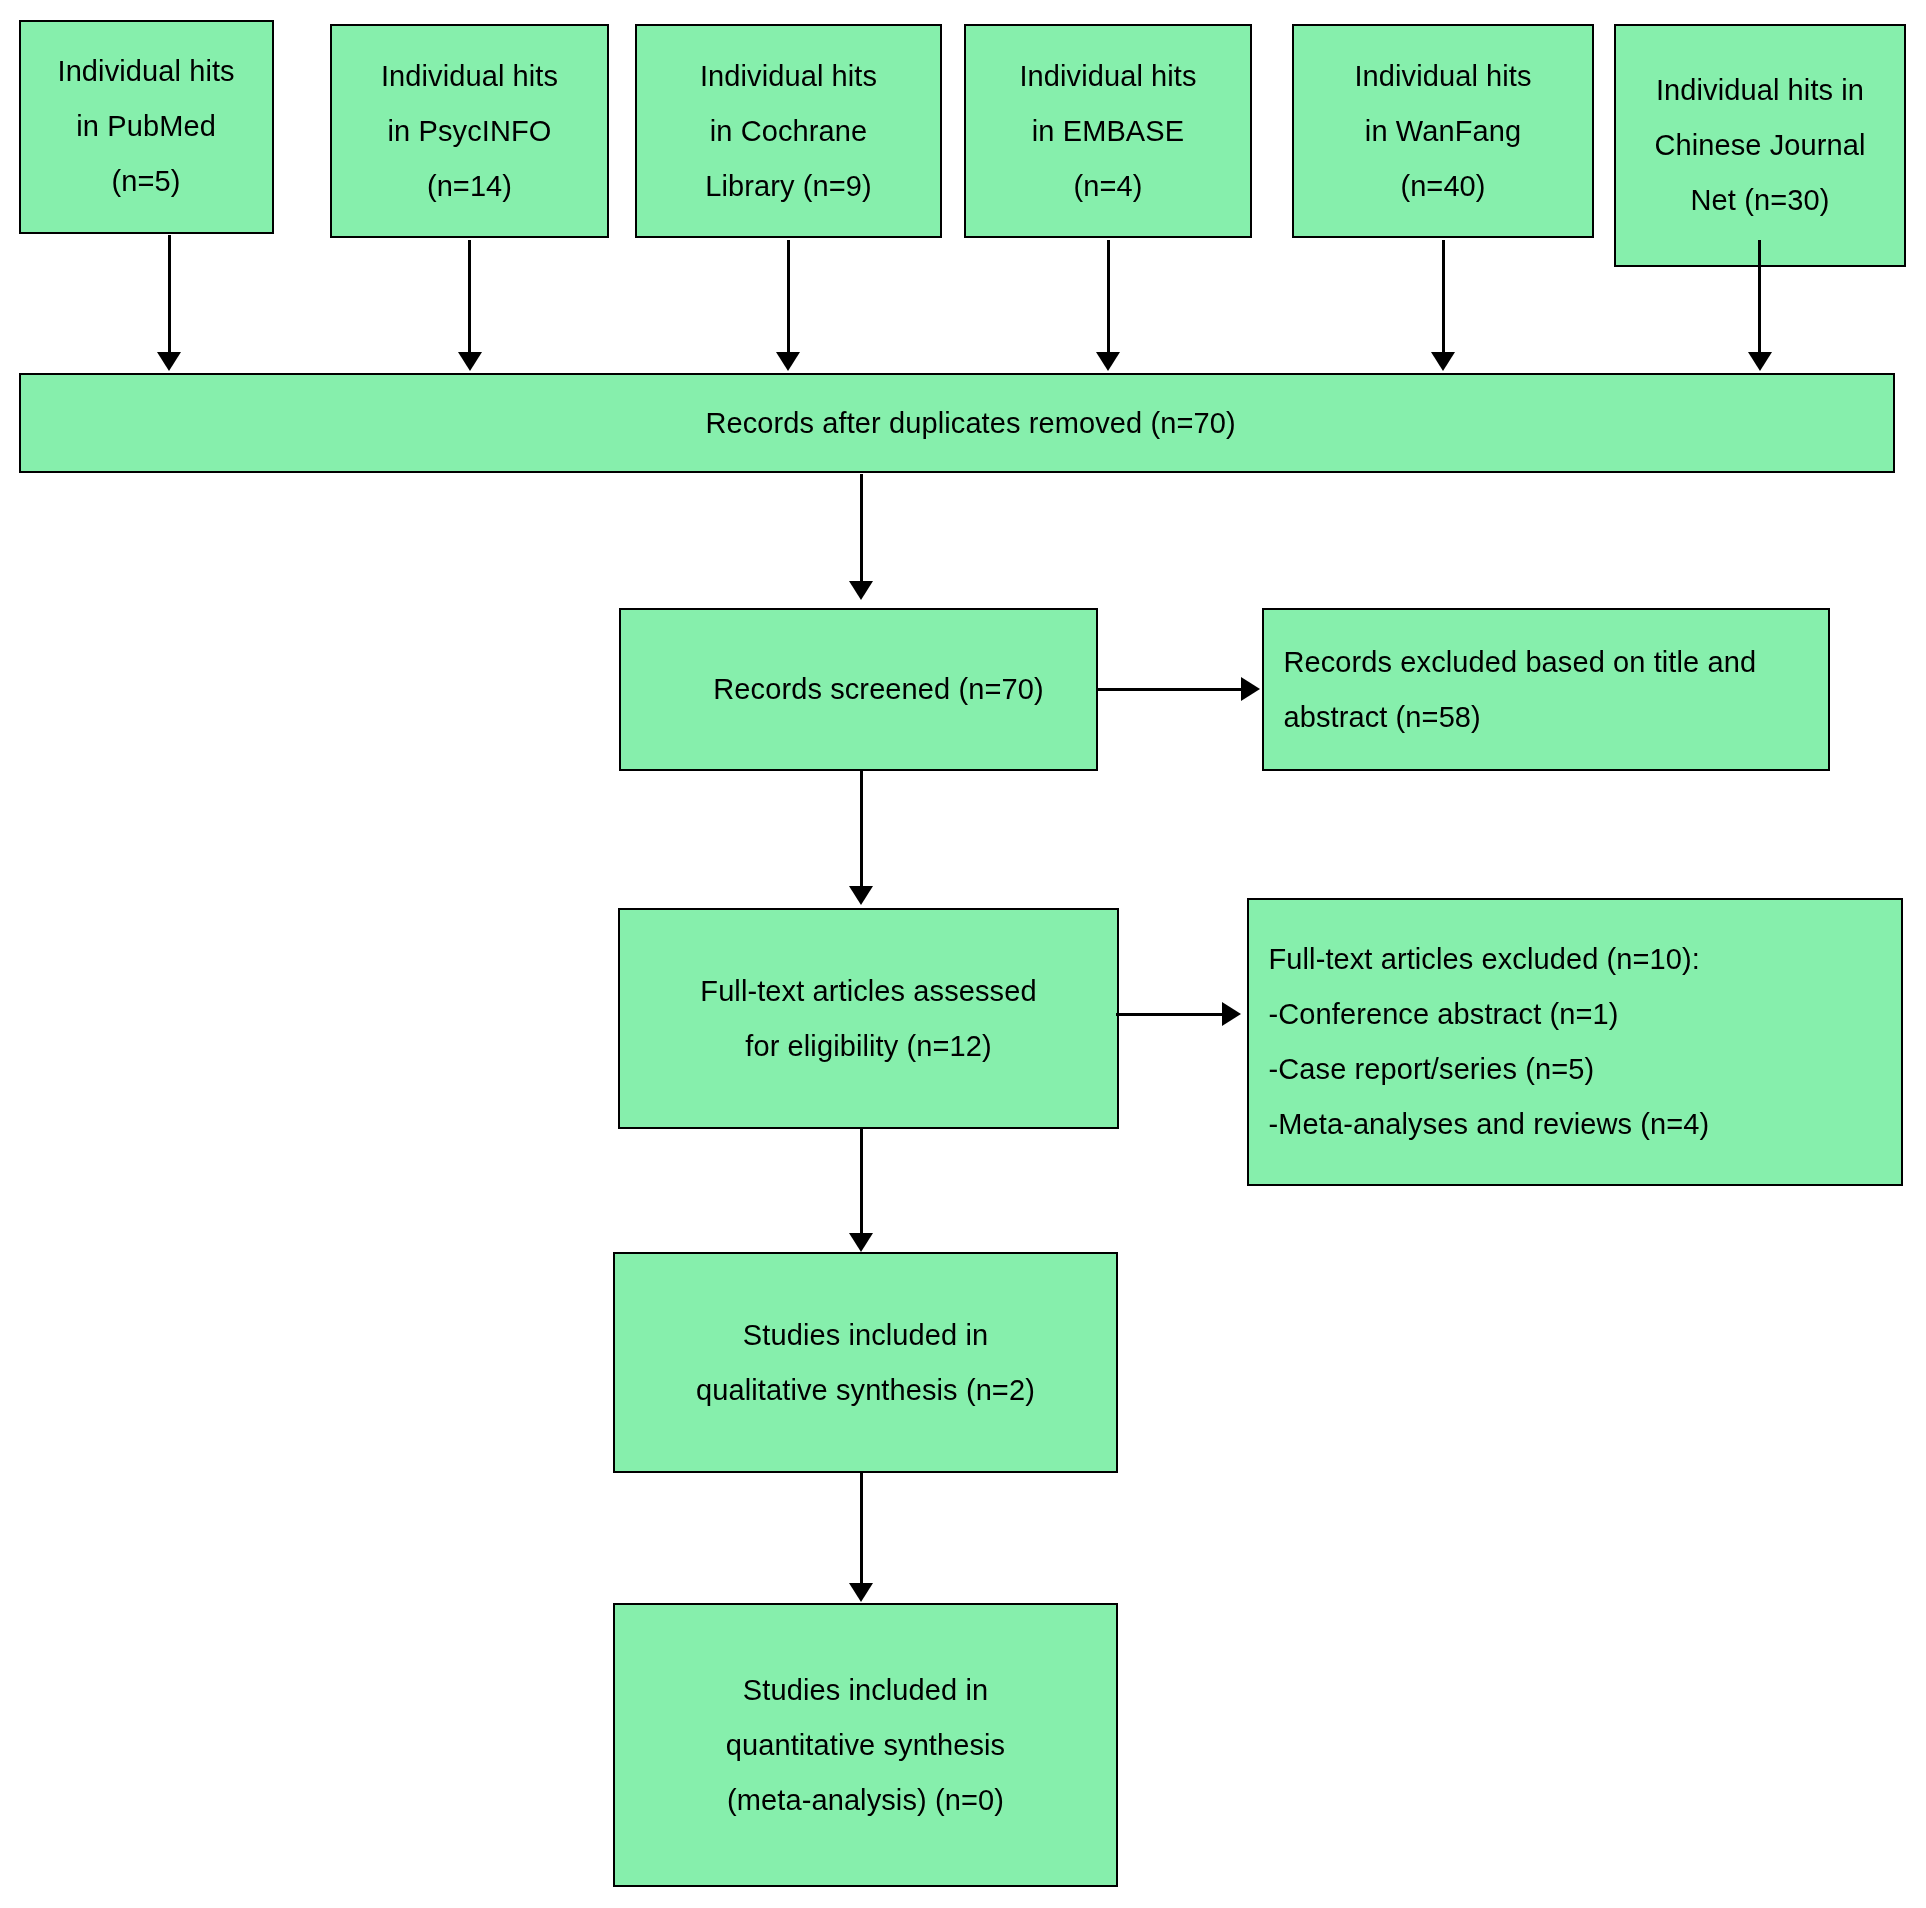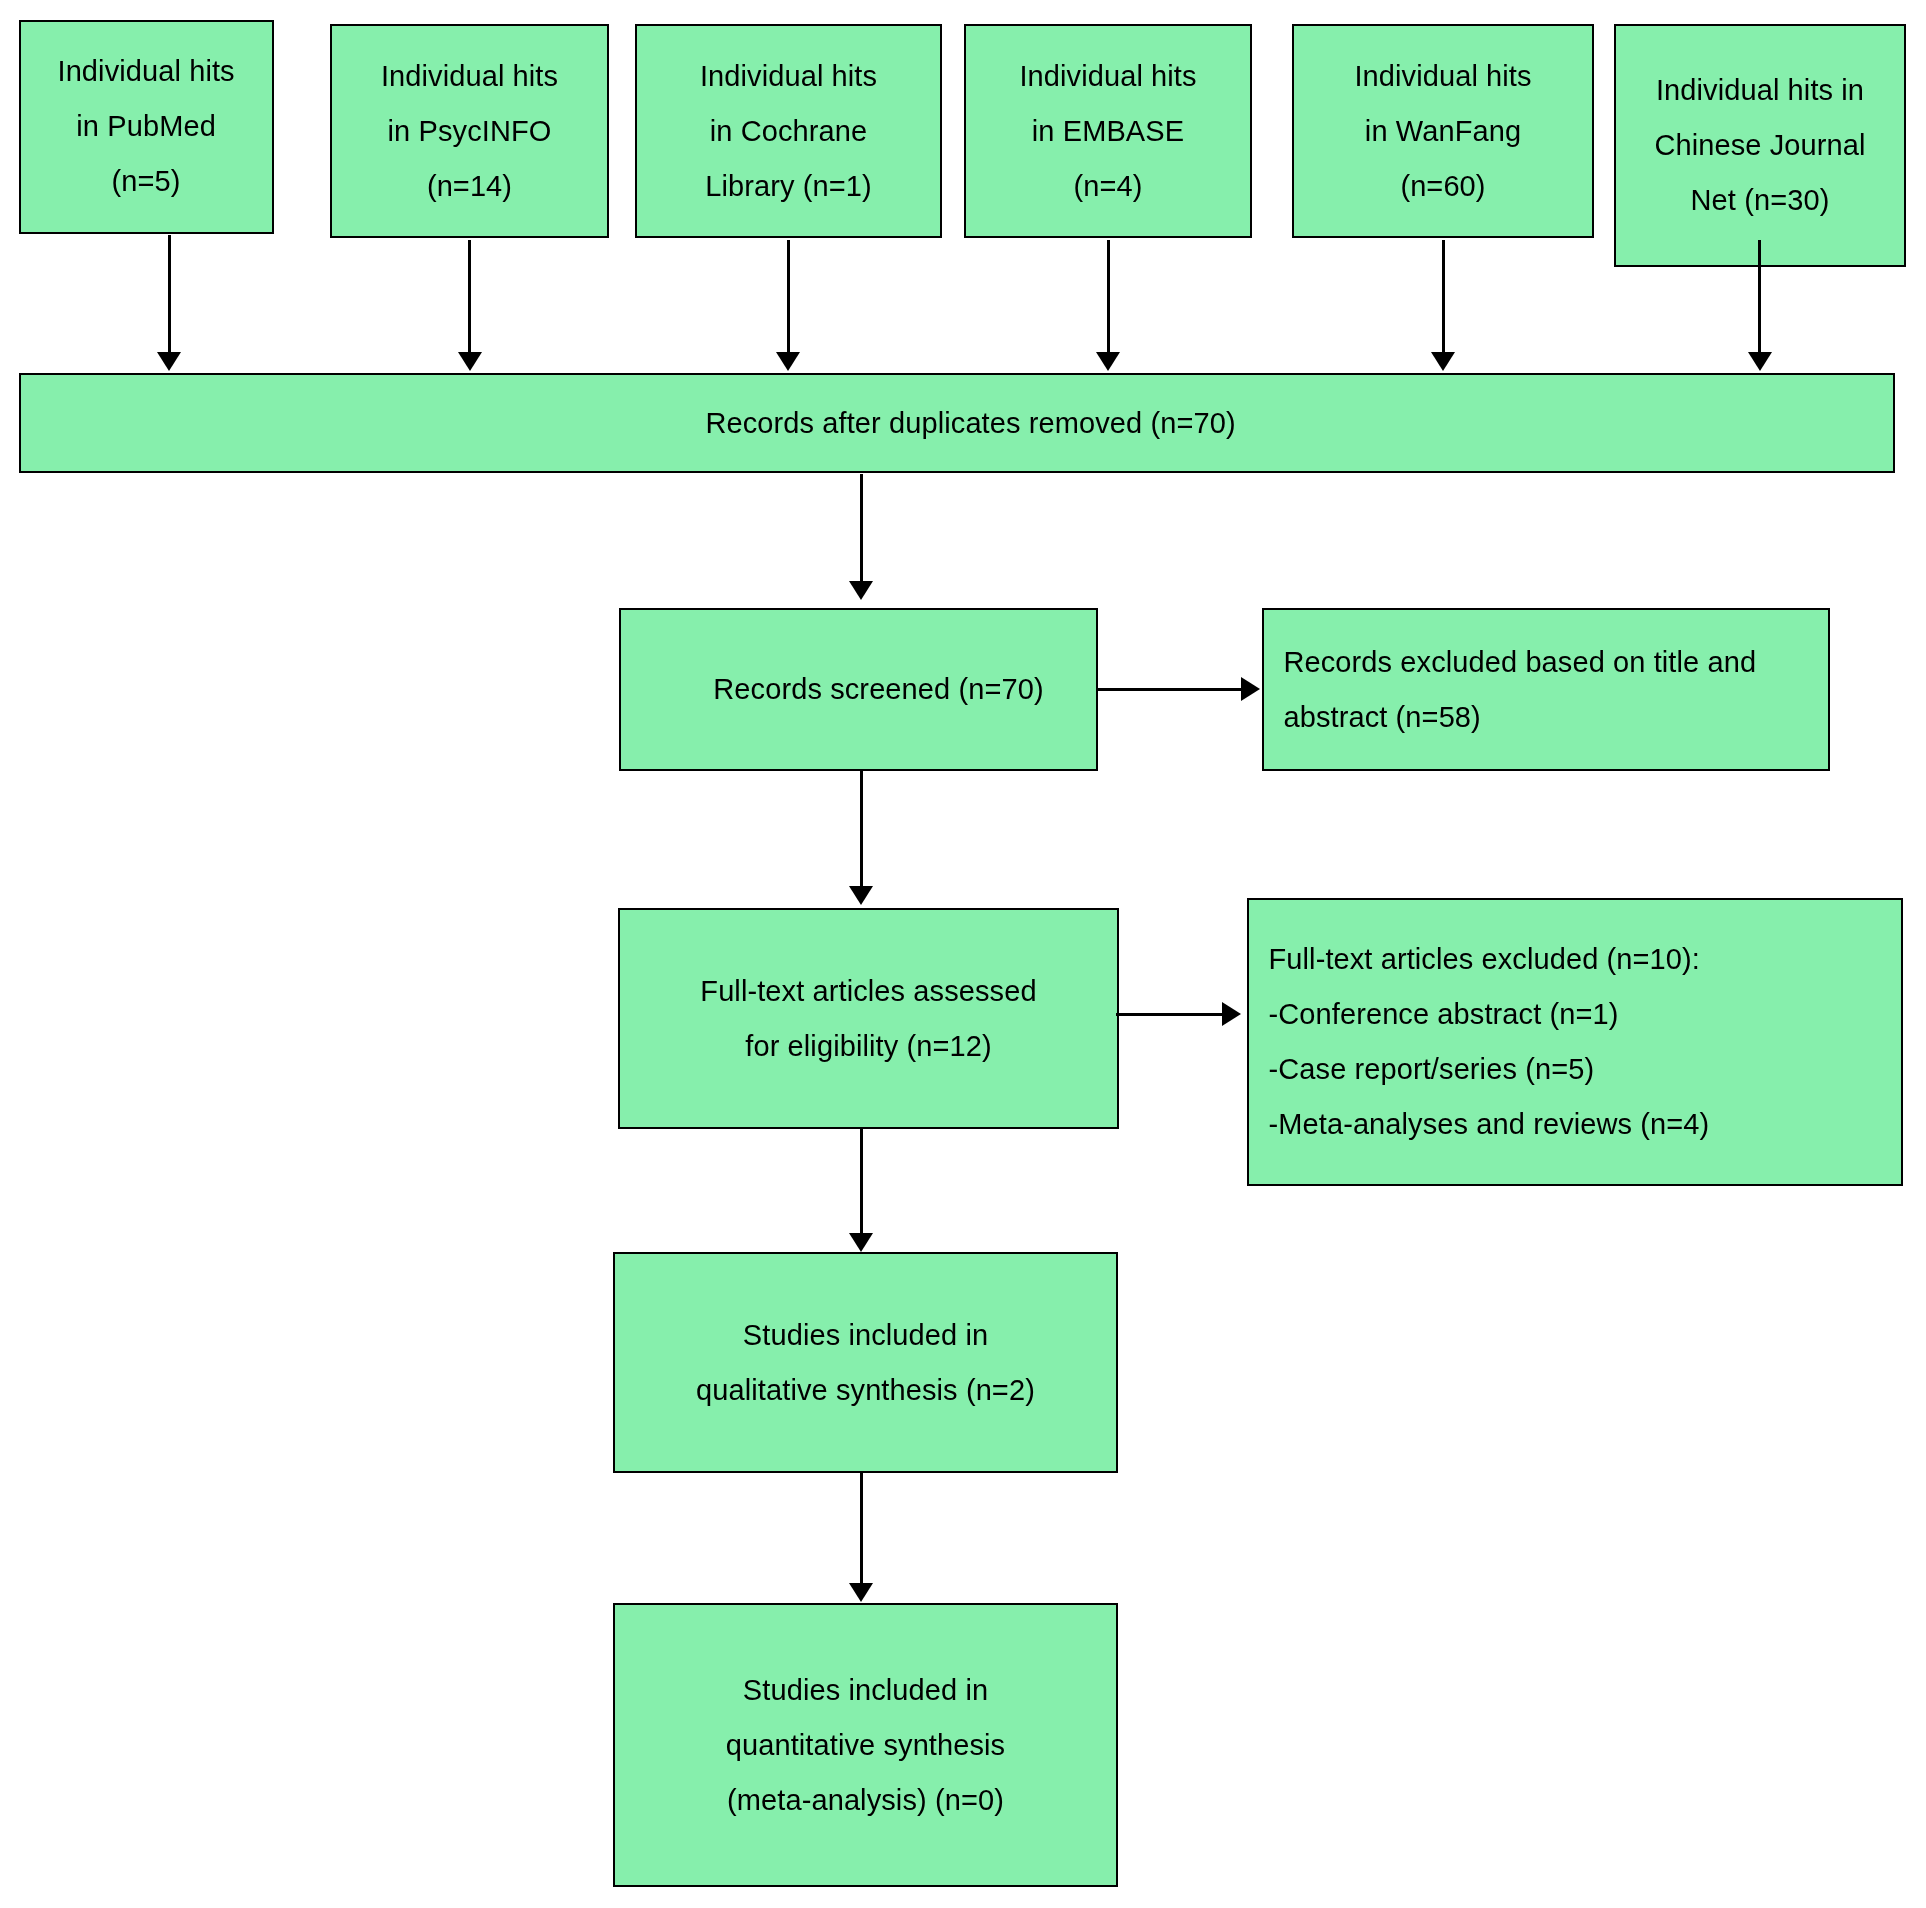--- a/index.html
+++ b/index.html
@@ -69,33 +69,33 @@
 
   <div class="box center" style="left:330px; top:24px; width:279px; height:214px;">
     <div class="line">Individual hits</div>
     <div class="line">in PsycINFO</div>
     <div class="line">(n=14)</div>
   </div>
 
   <div class="box center" style="left:635px; top:24px; width:307px; height:214px;">
     <div class="line">Individual hits</div>
     <div class="line">in Cochrane</div>
-    <div class="line">Library (n=1)</div>
+    <div class="line">Library (n=9)</div>
   </div>
 
   <div class="box center" style="left:964px; top:24px; width:288px; height:214px;">
     <div class="line">Individual hits</div>
     <div class="line">in EMBASE</div>
     <div class="line">(n=4)</div>
   </div>
 
   <div class="box center" style="left:1292px; top:24px; width:302px; height:214px;">
     <div class="line">Individual hits</div>
     <div class="line">in WanFang</div>
-    <div class="line">(n=60)</div>
+    <div class="line">(n=40)</div>
   </div>
 
   <div class="box center" style="left:1614px; top:24px; width:292px; height:243px;">
     <div class="line">Individual hits in</div>
     <div class="line">Chinese Journal</div>
     <div class="line">Net (n=30)</div>
   </div>
 
   <div class="vline" style="left:168px; top:235px; height:119px;"></div>
   <div class="arrow-down" style="left:157px; top:352px;"></div>

